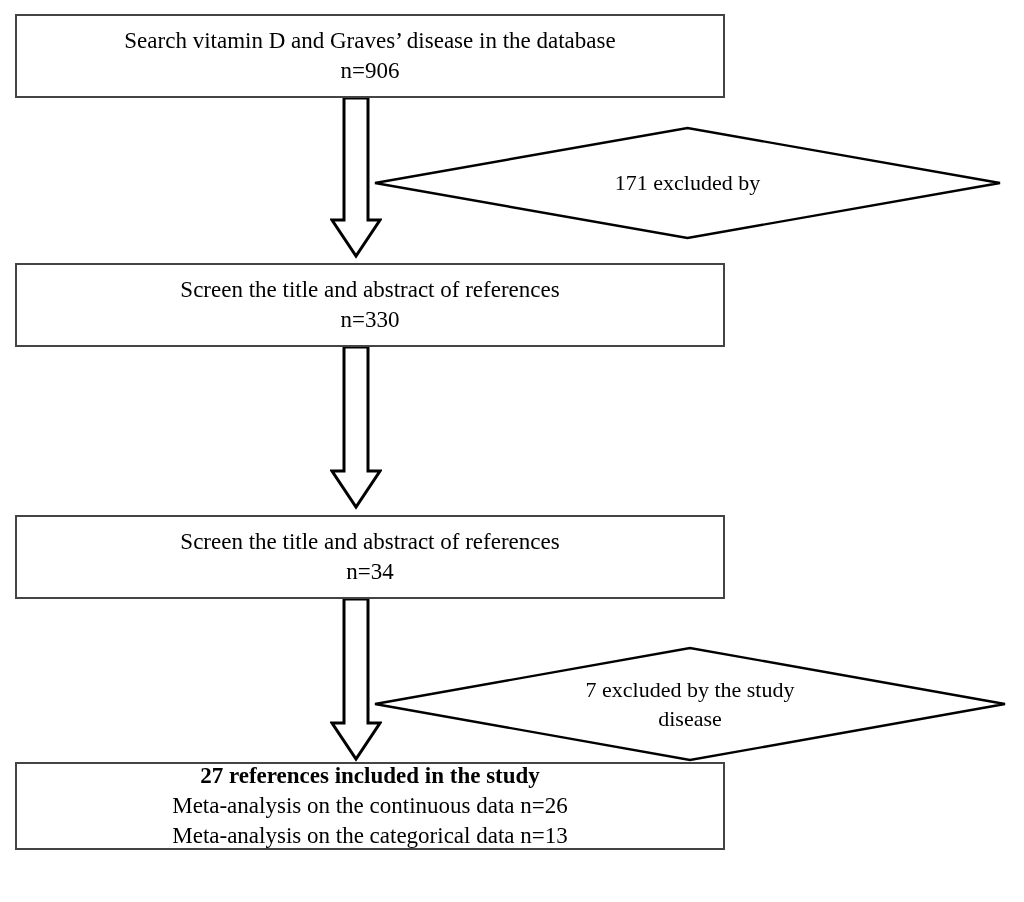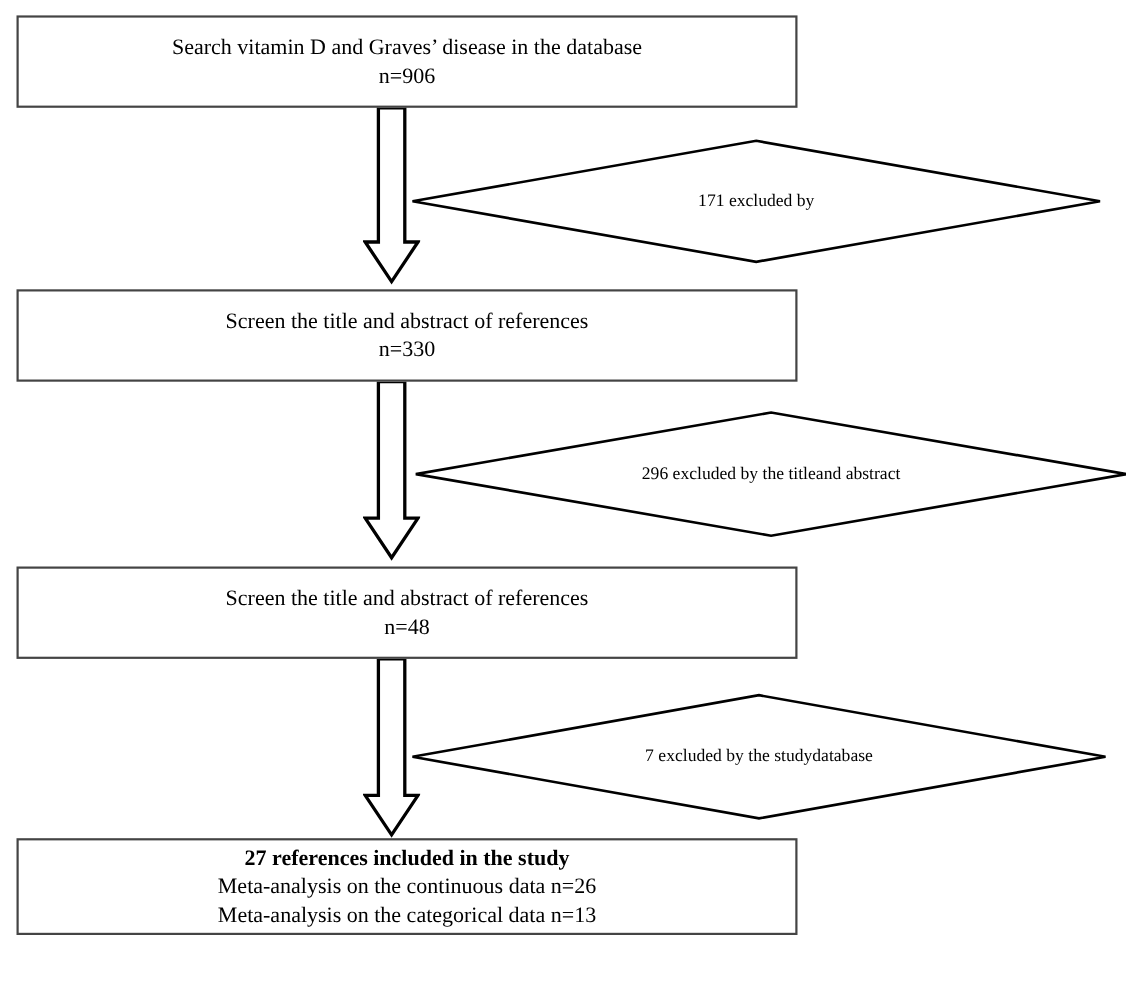--- a/index.html
+++ b/index.html
@@ -26,21 +26,21 @@
     position: absolute;
     box-sizing: border-box;
     border: 2px solid #444444;
     background: #ffffff;
     display: flex;
     flex-direction: column;
     align-items: center;
     justify-content: center;
     text-align: center;
     line-height: 1.30;
-    font-size: 20px;
+    font-size: 23px;
     color: #000000;
   }
   .node-box .line {
     display: block;
     white-space: nowrap;
   }
   .node-box .line.bold {
     font-weight: bold;
   }
   .diamond-wrap {
@@ -53,24 +53,25 @@
     top: 0;
     overflow: visible;
   }
   .diamond-label {
     position: absolute;
     left: 0;
     top: 0;
     width: 100%;
     height: 100%;
     display: flex;
+    flex-direction: column;
     align-items: center;
     justify-content: center;
     text-align: center;
-    font-size: 16px;
+    font-size: 22px;
     line-height: 1.32;
     color: #000000;
   }
   .diamond-label .line {
     display: block;
     white-space: nowrap;
   }
   .arrow-wrap {
     position: absolute;
   }
@@ -107,48 +108,39 @@
     <span class="line">Screen the title and abstract of references</span>
     <span class="line">n=330</span>
   </div>
 
   <div class="arrow-wrap" style="left:330px; top:347px; width:52px; height:164px;">
     <svg width="52" height="164" viewBox="0 0 52 164">
       <polygon points="14,0 38,0 38,124 50,124 26,160 2,124 14,124" fill="#ffffff" stroke="#000000" stroke-width="3" stroke-linejoin="miter"></polygon>
     </svg>
   </div>
 
-  <div class="diamond-wrap" style="left:378px; top:375px; width:646px; height:112px;">
-    <svg width="646" height="112" viewBox="0 0 646 112" preserveAspectRatio="none">
-      <polygon points="0,56 323,0 646,56 323,112" fill="#ffffff" stroke="#000000" stroke-width="2.4" stroke-linejoin="miter"></polygon>
-    </svg>
-    <div class="diamond-label">
-      <span class="line">296 excluded by the title</span>
-      <span class="line">and abstract</span>
-    </div>
-  </div>
 
   <div class="node-box" style="left:15px; top:515px; width:710px; height:84px;">
     <span class="line">Screen the title and abstract of references</span>
-    <span class="line">n=48</span>
+    <span class="line">n=34</span>
   </div>
 
   <div class="arrow-wrap" style="left:330px; top:599px; width:52px; height:164px;">
     <svg width="52" height="164" viewBox="0 0 52 164">
       <polygon points="14,0 38,0 38,124 50,124 26,160 2,124 14,124" fill="#ffffff" stroke="#000000" stroke-width="3" stroke-linejoin="miter"></polygon>
     </svg>
   </div>
 
-  <div class="diamond-wrap" style="left:375px; top:632px; width:630px; height:112px;">
+  <div class="diamond-wrap" style="left:375px; top:648px; width:630px; height:112px;">
     <svg width="630" height="112" viewBox="0 0 630 112" preserveAspectRatio="none">
       <polygon points="0,56 315,0 630,56 315,112" fill="#ffffff" stroke="#000000" stroke-width="2.4" stroke-linejoin="miter"></polygon>
     </svg>
     <div class="diamond-label">
       <span class="line">7 excluded by the study</span>
-      <span class="line">database</span>
+      <span class="line">disease</span>
     </div>
   </div>
 
   <div class="node-box" style="left:15px; top:762px; width:710px; height:88px;">
     <span class="line bold">27 references included in the study</span>
     <span class="line">Meta-analysis on the continuous data n=26</span>
     <span class="line">Meta-analysis on the categorical data n=13</span>
   </div>
 
 </div>

